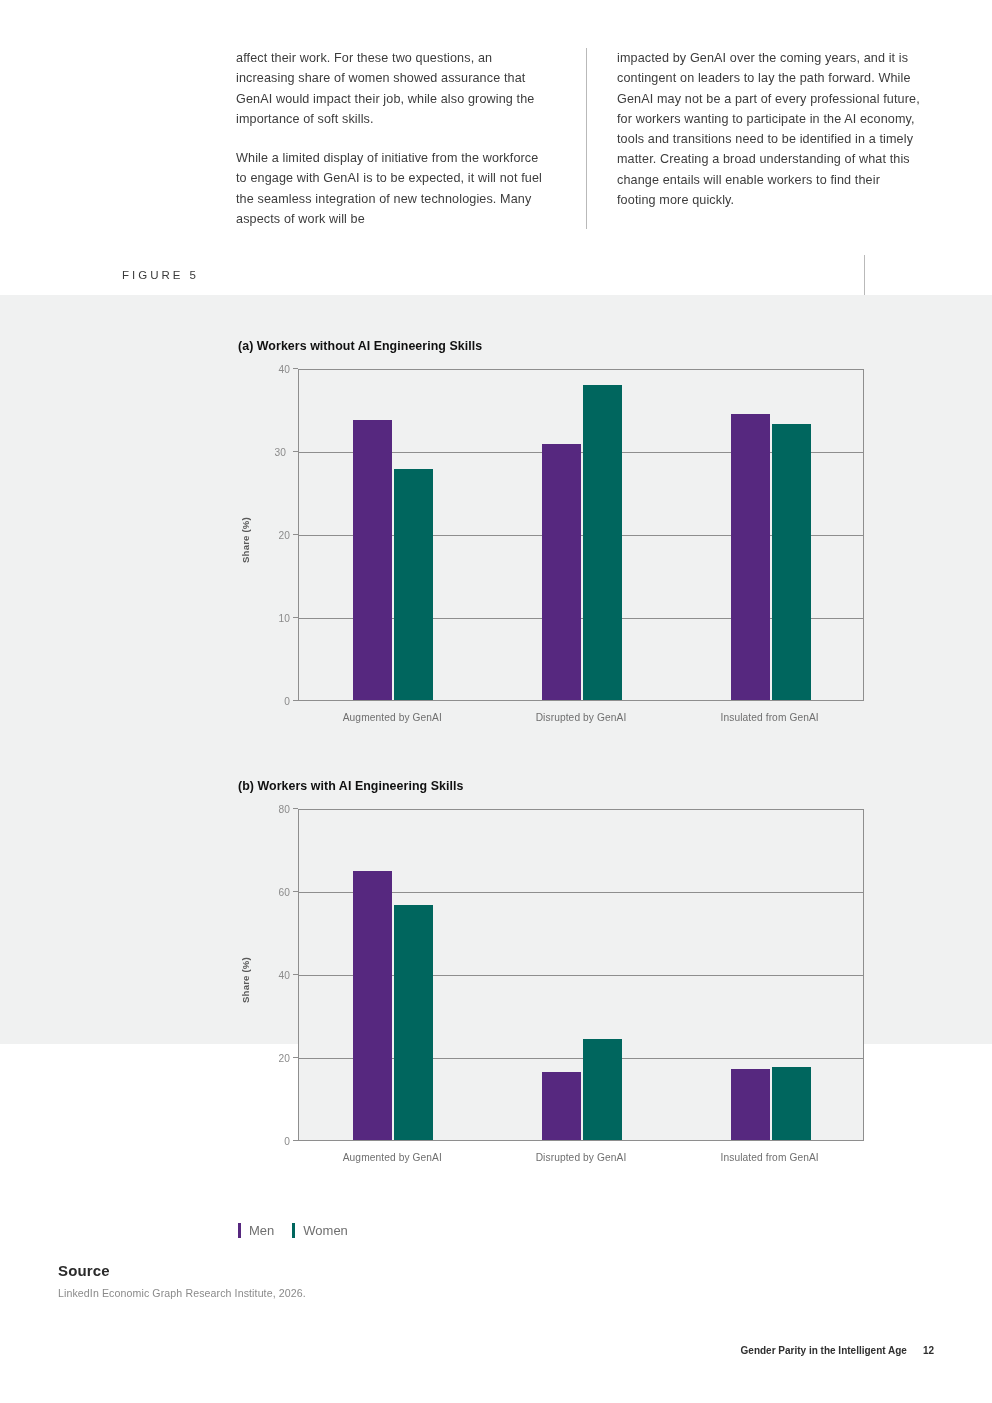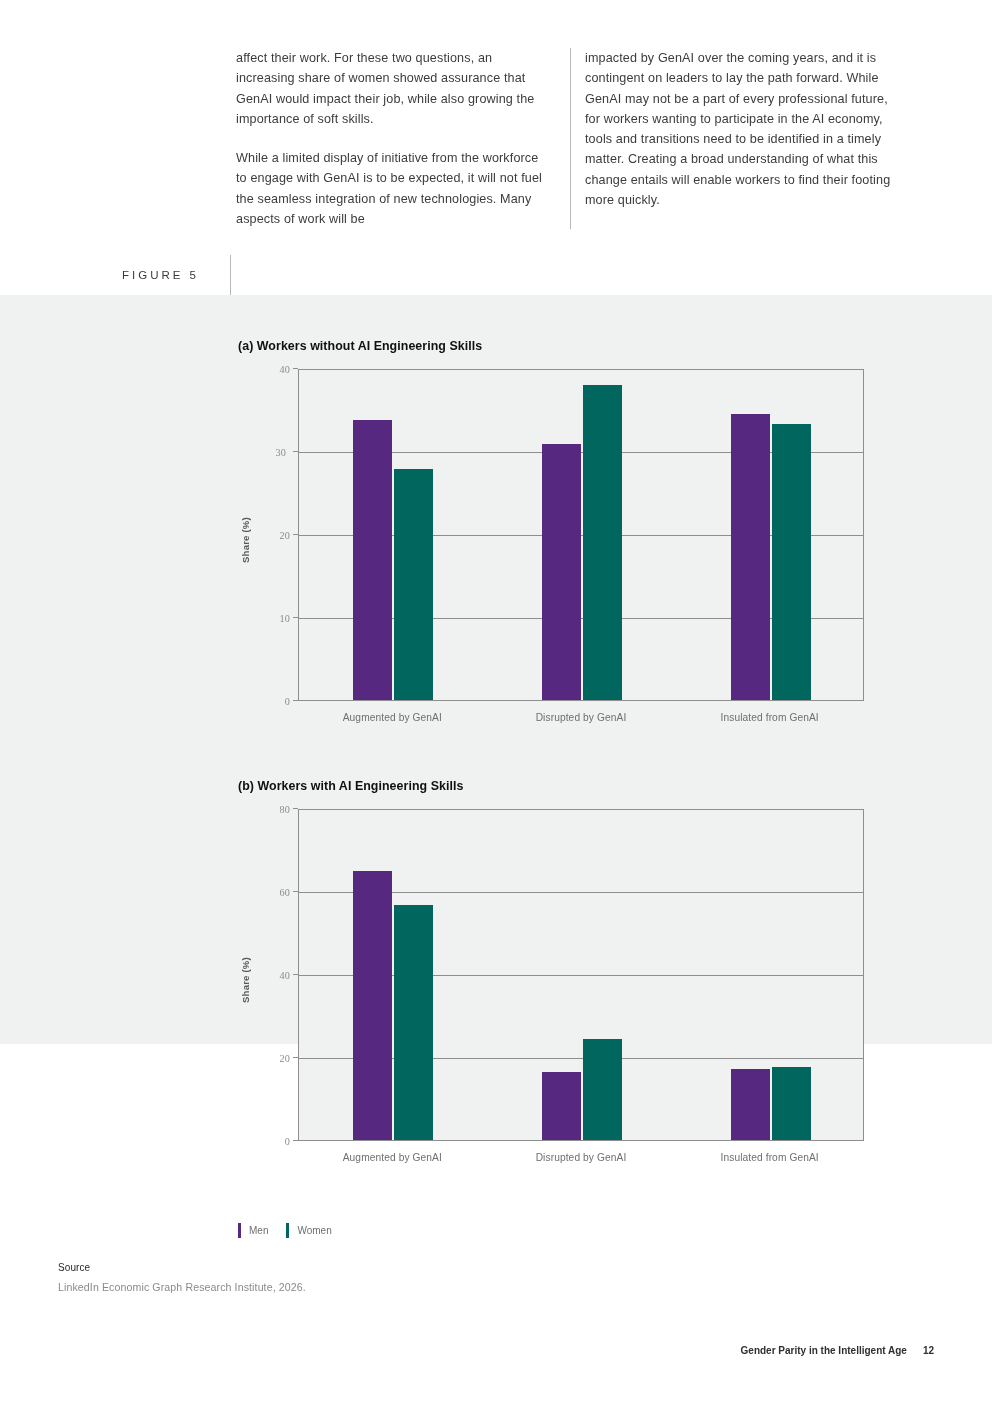--- a/index.html
+++ b/index.html
@@ -13,42 +13,43 @@
   }
   .page { position: relative; width: 992px; height: 1403px; background: #ffffff; }
 
   
   .bodytext {
     position: absolute;
     top: 48px;
     left: 236px;
     width: 700px;
     display: flex;
-    gap: 0;
+    gap: 16px;
   }
   .col {
     width: 334px;
     font-size: 12.6px;
     line-height: 20.3px;
     color: #3c3c3c;
     letter-spacing: 0.01em;
   }
   .col.left { padding-right: 22px; }
-  .col.right { padding-left: 14px; border-left: 1px solid #b9b9b9; }
+  .col.right { padding-left: 30px; border-left: 1px solid #b9b9b9; }
   .col p + p { margin-top: 19px; }
 
   
   .figure-head {
     position: absolute;
     top: 255px;
     left: 122px;
     width: 760px;
     height: 40px;
     display: flex;
     align-items: center;
+    justify-content: space-between;
   }
   .figure-label {
     font-size: 11.5px;
     letter-spacing: 0.26em;
     color: #3a3a3a;
     width: 108px;
     white-space: nowrap;
   }
   .figure-divider {
     width: 1px;
@@ -97,21 +98,20 @@
 
   .ytick {
     position: absolute;
     right: 0;
     font-size: 10.2px;
     color: #8b8b8b;
     text-align: right;
     width: 40px;
     transform: translateY(-50%);
     letter-spacing: 0.01em;
-    font-family: Liberation Serif, serif;
   }
   .ytickmark {
     position: absolute;
     width: 5px;
     height: 1px;
     background: #8e8e8e;
   }
 
   .plot {
     position: absolute;
@@ -141,27 +141,27 @@
 
   
   .legend {
     position: absolute;
     display: flex;
     align-items: center;
     gap: 18px;
   }
   .legend-item { display: flex; align-items: center; gap: 8px; }
   .legend-swatch { width: 3px; height: 15px; display: block; }
-  .legend-text { font-size: 10px; color: #6f6f6f; }
+  .legend-text { font-size: 13px; color: #6f6f6f; }
 
   
   .source-block { position: absolute; left: 58px; top: 1262px; }
   .source-head {
-    font-size: 10px;
-    font-weight: normal;
+    font-size: 15px;
+    font-weight: bold;
     color: #2a2a2a;
     letter-spacing: 0.01em;
   }
   .source-text {
     font-size: 10.6px;
     color: #8a8a8a;
     margin-top: 8px;
     letter-spacing: 0.01em;
   }
 

